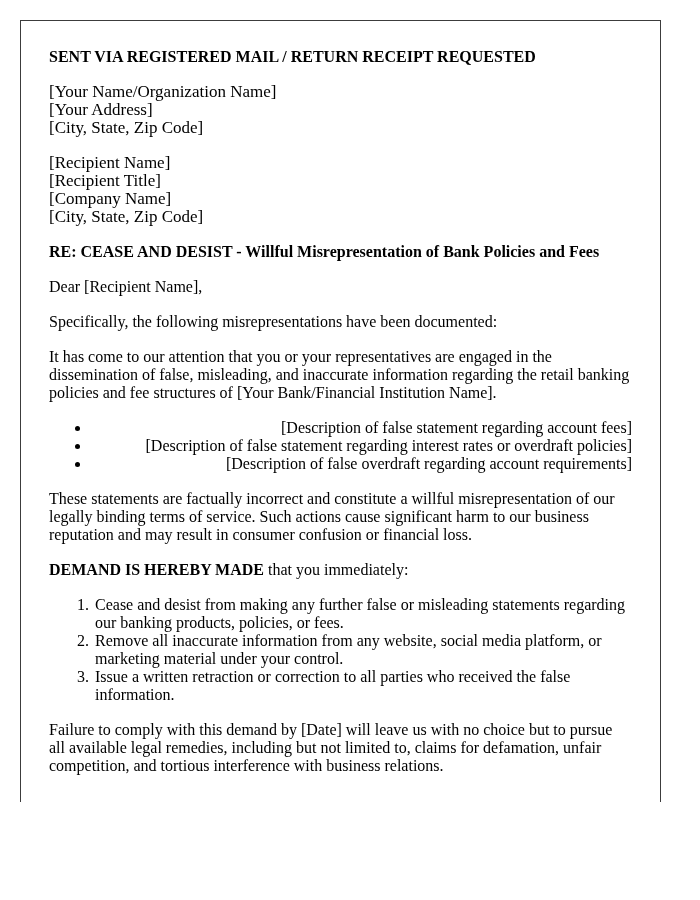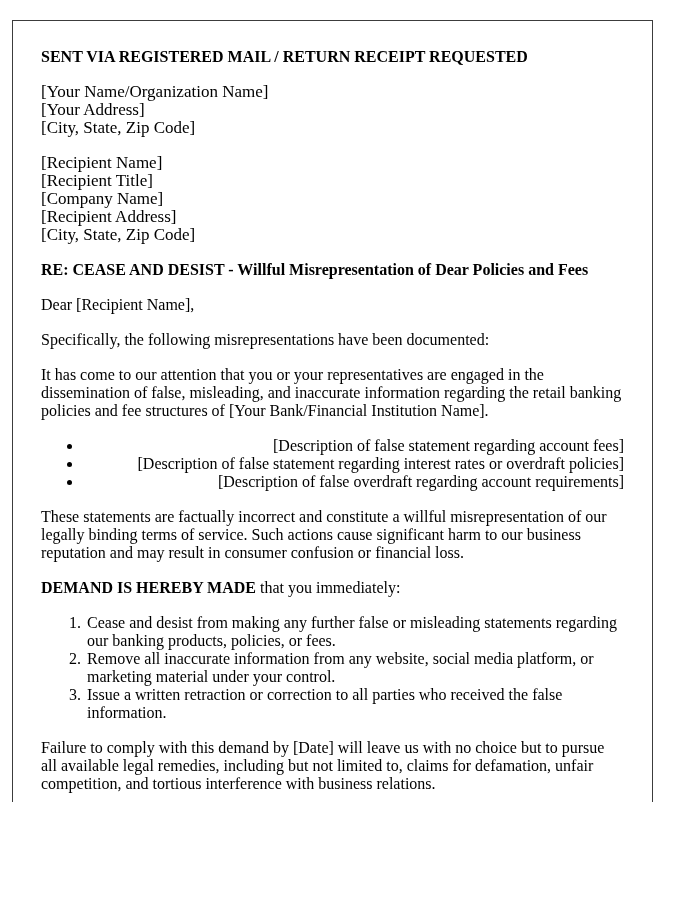--- a/index.html
+++ b/index.html
@@ -10,21 +10,21 @@
   body {
     width: 700px;
     height: 900px;
     position: relative;
     overflow: hidden;
     font-family: "Liberation Serif", "DejaVu Serif", serif;
     color: #000000;
   }
   .page {
     position: absolute;
-    left: 12px;
+    left: 20px;
     top: 20px;
     width: 641px;
     height: 782px;
     box-sizing: border-box;
     border-top: 1px solid #3c3c3c;
     border-left: 1px solid #3c3c3c;
     border-right: 1px solid #3c3c3c;
     border-bottom: none;
     padding: 27px 28px 0 28px;
     background: #ffffff;
@@ -72,25 +72,24 @@
   <div class="addr-block">
     <div class="addr-line">[Your Name/Organization Name]</div>
     <div class="addr-line">[Your Address]</div>
     <div class="addr-line">[City, State, Zip Code]</div>
   </div>
 
   <div class="addr-block">
     <div class="addr-line">[Recipient Name]</div>
     <div class="addr-line">[Recipient Title]</div>
     <div class="addr-line">[Company Name]</div>
-    <div class="addr-line">[Recipient Address]</div>
     <div class="addr-line">[City, State, Zip Code]</div>
   </div>
 
-  <p class="bold">RE: CEASE AND DESIST - Willful Misrepresentation of Dear Policies and Fees</p>
+  <p class="bold">RE: CEASE AND DESIST - Willful Misrepresentation of Bank Policies and Fees</p>
 
   <p>Dear [Recipient Name],</p>
 
   <p>Specifically, the following misrepresentations have been documented:</p>
 
   <p>It has come to our attention that you or your representatives are engaged in the dissemination of false, misleading, and inaccurate information regarding the retail banking policies and fee structures of [Your Bank/Financial Institution Name].</p>
 
   <ul class="bullet-list">
     <li>[Description of false statement regarding account fees]</li>
     <li>[Description of false statement regarding interest rates or overdraft policies]</li>

